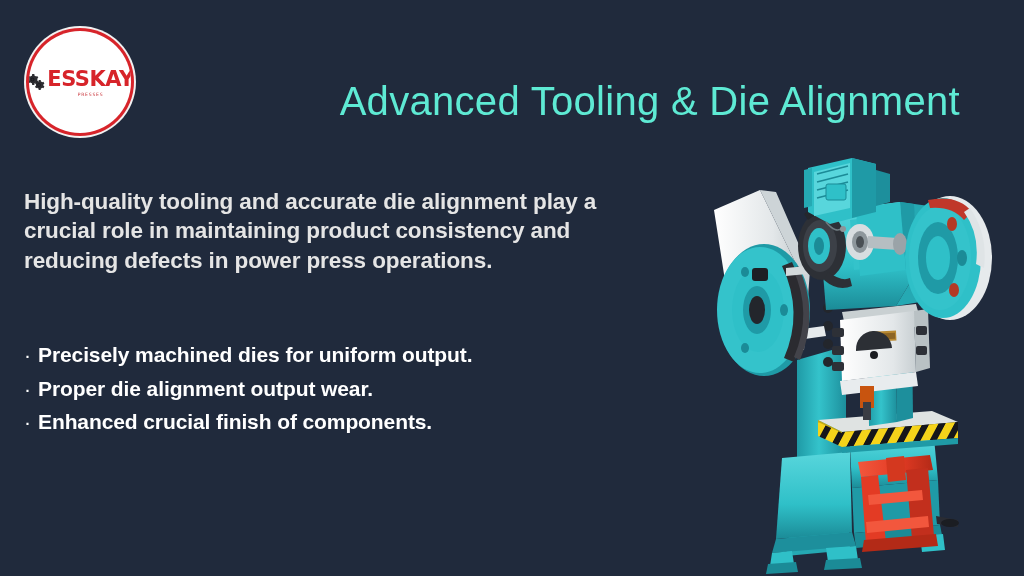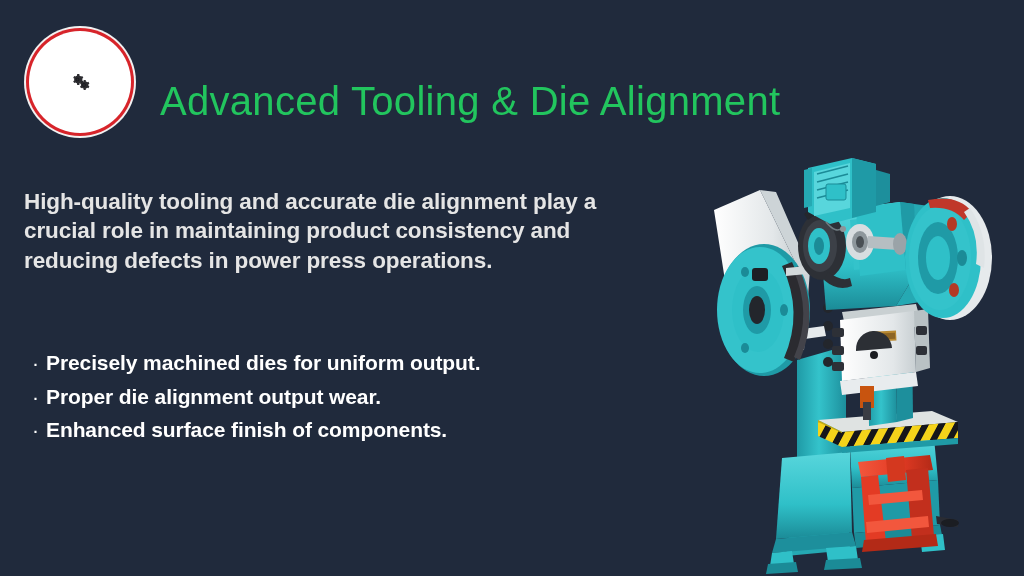--- a/index.html
+++ b/index.html
@@ -69,22 +69,22 @@
     white-space: nowrap;
   }
   #logo-textgroup { display: flex; flex-direction: column; }
 
   
   #slide-title {
     position: absolute;
     left: 160px;
     top: 52px;
     width: 800px;
-    text-align: left;
-    color: #22c55e;
+    text-align: right;
+    color: #5eead4;
     font-family: "Liberation Sans", sans-serif;
     font-weight: 300;
     font-size: 40px;
     letter-spacing: 0.3px;
     white-space: nowrap;
   }
 
   
   #intro-paragraph {
     position: absolute;
@@ -96,21 +96,21 @@
     font-size: 22.5px;
     line-height: 29.5px;
     letter-spacing: -0.1px;
   }
 
   #benefits-list {
     position: absolute;
     left: 24px;
     top: 338px;
     width: 640px;
-    margin: 8px;
+    margin: 0;
     padding: 0;
     list-style: none;
   }
   .benefit-item {
     color: #ffffff;
     font-weight: bold;
     font-size: 21px;
     line-height: 33.5px;
     letter-spacing: -0.1px;
     white-space: nowrap;
@@ -142,31 +142,35 @@
       <span class="gear-stack">
         <svg class="gear-a" width="13" height="13" viewBox="0 0 24 24" aria-hidden="true">
           <path fill="#1b1b1f" d="M12 8.2a3.8 3.8 0 1 0 0 7.6 3.8 3.8 0 0 0 0-7.6zm0 5.6a1.8 1.8 0 1 1 0-3.6 1.8 1.8 0 0 1 0 3.6z"></path>
           <path fill="#1b1b1f" d="M21 12c0-.6-.1-1.2-.2-1.7l2-1.3-2-3.4-2.2.9c-.8-.7-1.8-1.3-2.8-1.6L15.4 2h-4l-.4 2.9c-1 .3-2 .9-2.8 1.6l-2.2-.9-2 3.4 2 1.3c-.1.5-.2 1.1-.2 1.7s.1 1.2.2 1.7l-2 1.3 2 3.4 2.2-.9c.8.7 1.8 1.3 2.8 1.6l.4 2.9h4l.4-2.9c1-.3 2-.9 2.8-1.6l2.2.9 2-3.4-2-1.3c.1-.5.2-1.1.2-1.7z" opacity="0.92"></path>
         </svg>
         <svg class="gear-b" width="12" height="12" viewBox="0 0 24 24" aria-hidden="true">
           <path fill="#1b1b1f" d="M12 8.2a3.8 3.8 0 1 0 0 7.6 3.8 3.8 0 0 0 0-7.6zm0 5.6a1.8 1.8 0 1 1 0-3.6 1.8 1.8 0 0 1 0 3.6z"></path>
           <path fill="#1b1b1f" d="M21 12c0-.6-.1-1.2-.2-1.7l2-1.3-2-3.4-2.2.9c-.8-.7-1.8-1.3-2.8-1.6L15.4 2h-4l-.4 2.9c-1 .3-2 .9-2.8 1.6l-2.2-.9-2 3.4 2 1.3c-.1.5-.2 1.1-.2 1.7s.1 1.2.2 1.7l-2 1.3 2 3.4 2.2-.9c.8.7 1.8 1.3 2.8 1.6l.4 2.9h4l.4-2.9c1-.3 2-.9 2.8-1.6l2.2.9 2-3.4-2-1.3c.1-.5.2-1.1.2-1.7z" opacity="0.92"></path>
         </svg>
       </span>
+      <span id="logo-textgroup">
+        <span id="logo-wordmark">ESSKAY</span>
+        <span id="logo-subtext">PRESSES</span>
+      </span>
     </div>
   </div>
 
   <h1 id="slide-title">Advanced Tooling &amp; Die Alignment</h1>
 
   <p id="intro-paragraph">High-quality tooling and accurate die alignment play a crucial role in maintaining product consistency and reducing defects in power press operations.</p>
 
   <ul id="benefits-list">
     <li class="benefit-item"><span class="bullet-dot">·</span><span>Precisely machined dies for uniform output.</span></li>
     <li class="benefit-item"><span class="bullet-dot">·</span><span>Proper die alignment output wear.</span></li>
-    <li class="benefit-item"><span class="bullet-dot">·</span><span>Enhanced surface finish of components.</span></li>
+    <li class="benefit-item"><span class="bullet-dot">·</span><span>Enhanced crucial finish of components.</span></li>
   </ul>
 
   <div id="machine-photo">
     <svg width="324" height="426" viewBox="0 0 324 426" aria-hidden="true">
       <defs>
         <linearGradient id="tealV" x1="0" y1="0" x2="1" y2="0">
           <stop offset="0%" stop-color="#1f9aa6"></stop>
           <stop offset="45%" stop-color="#34c3cb"></stop>
           <stop offset="100%" stop-color="#1d8f9c"></stop>
         </linearGradient>

